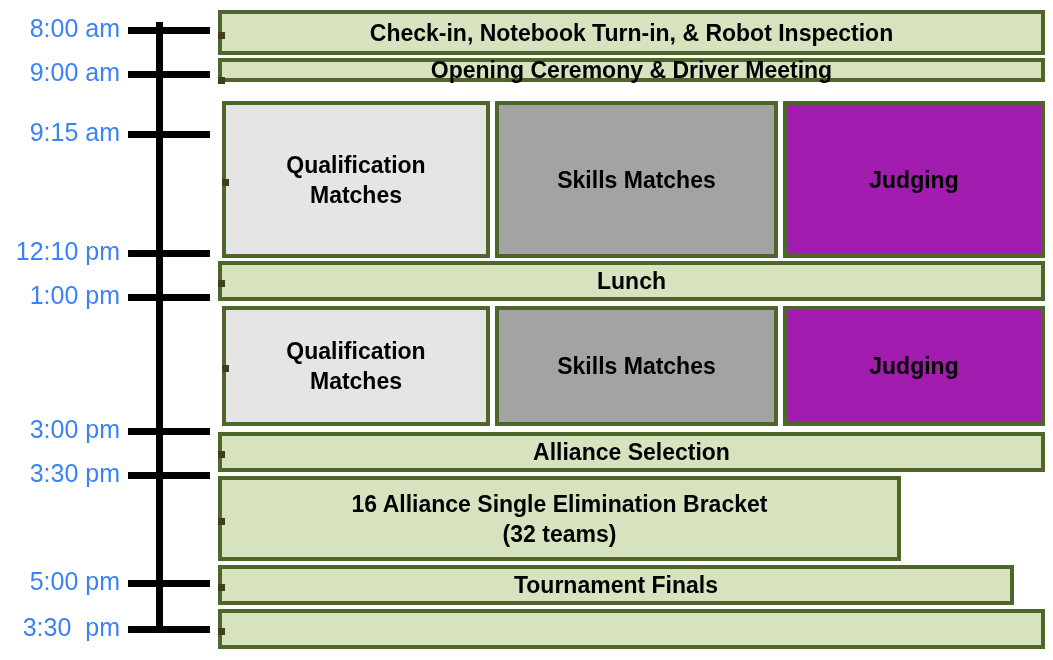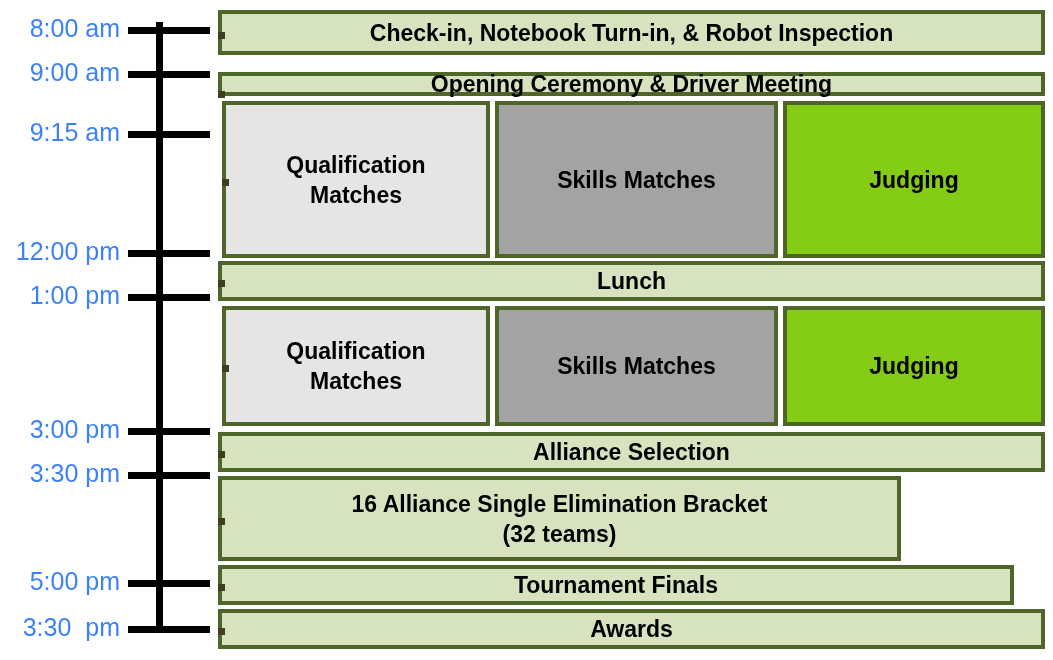--- a/index.html
+++ b/index.html
@@ -66,21 +66,21 @@
     text-align: center;
     color: #000000;
     font-weight: bold;
     font-size: 23px;
     line-height: 30px;
     font-family: "Liberation Sans", sans-serif;
   }
   .block.green  { background: #D7E3BE; }
   .block.pink   { background: #e5e5e5; }
   .block.blue   { background: #a3a3a3; }
-  .block.purple { background: #84cc16; }
+  .block.purple { background: #a21caf; }
 
   .block .label { padding: 0 6px; white-space: pre-line; }
 
   
   .notch {
     position: absolute;
     left: -4px;
     width: 7px;
     height: 7px;
     background: #3f3f20;
@@ -100,21 +100,21 @@
       </div>
       <div class="tick-row" style="top: 74px;">
         <div class="tick-label">9:00 am</div>
         <div class="tick-line"></div>
       </div>
       <div class="tick-row" style="top: 134px;">
         <div class="tick-label">9:15 am</div>
         <div class="tick-line"></div>
       </div>
       <div class="tick-row" style="top: 253px;">
-        <div class="tick-label">12:00 pm</div>
+        <div class="tick-label">12:10 pm</div>
         <div class="tick-line"></div>
       </div>
       <div class="tick-row" style="top: 297px;">
         <div class="tick-label">1:00 pm</div>
         <div class="tick-line"></div>
       </div>
       <div class="tick-row" style="top: 431px;">
         <div class="tick-label">3:00 pm</div>
         <div class="tick-line"></div>
       </div>
@@ -130,21 +130,21 @@
         <div class="tick-label">3:30  pm</div>
         <div class="tick-line"></div>
       </div>
     </div>
 
   <div id="block-layer">
       <div class="block green" style="left: 218px; top: 10px; width: 827px; height: 45px;">
         <div class="notch" style="top: 18px;"></div>
         <div class="label">Check-in, Notebook Turn-in, &amp; Robot Inspection</div>
       </div>
-      <div class="block green" style="left: 218px; top: 72px; width: 827px; height: 24px;">
+      <div class="block green" style="left: 218px; top: 58px; width: 827px; height: 24px;">
         <div class="notch" style="top: 15px;"></div>
         <div class="label">Opening Ceremony &amp; Driver Meeting</div>
       </div>
       <div class="block pink" style="left: 222px; top: 101px; width: 268px; height: 157px;">
         <div class="notch" style="top: 74px;"></div>
         <div class="label">Qualification
 Matches</div>
       </div>
       <div class="block blue" style="left: 495px; top: 101px; width: 283px; height: 157px;">
         <div class="label">Skills Matches</div>
@@ -175,17 +175,16 @@
         <div class="notch" style="top: 38px;"></div>
         <div class="label">16 Alliance Single Elimination Bracket
 (32 teams)</div>
       </div>
       <div class="block green" style="left: 218px; top: 565px; width: 796px; height: 40px;">
         <div class="notch" style="top: 15px;"></div>
         <div class="label">Tournament Finals</div>
       </div>
       <div class="block green" style="left: 218px; top: 609px; width: 827px; height: 40px;">
         <div class="notch" style="top: 15px;"></div>
-        <div class="label">Awards</div>
       </div>
     </div>
 
 </div>
 
 </body></html>

